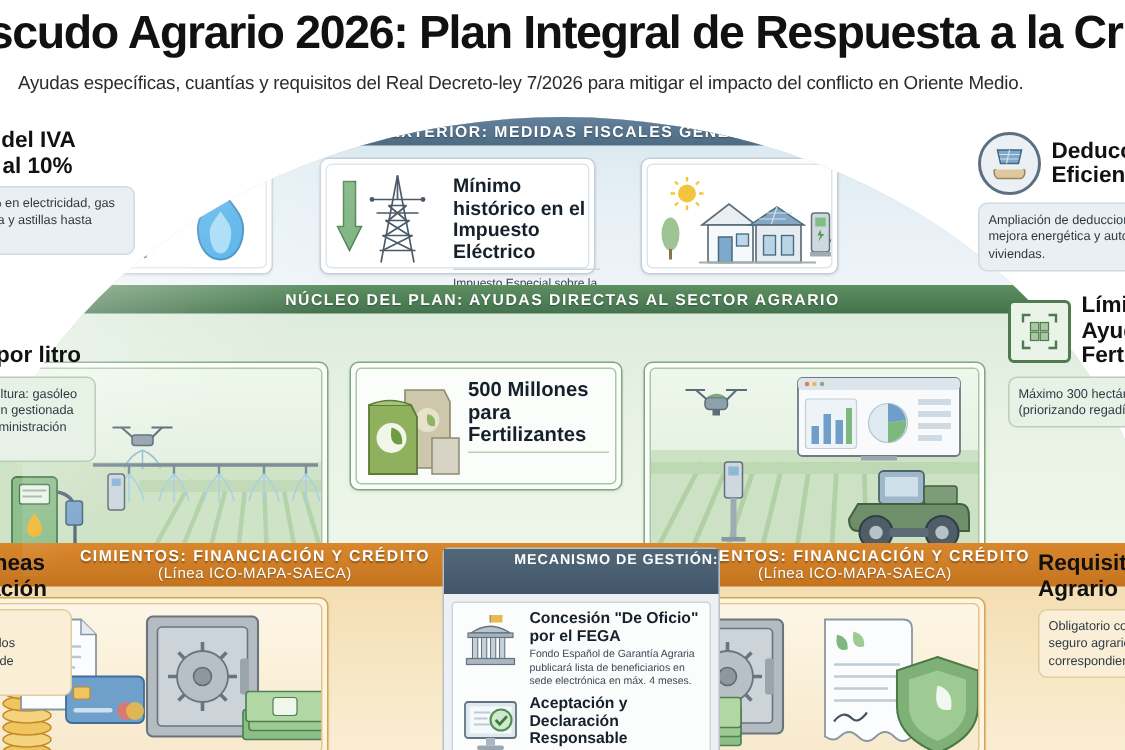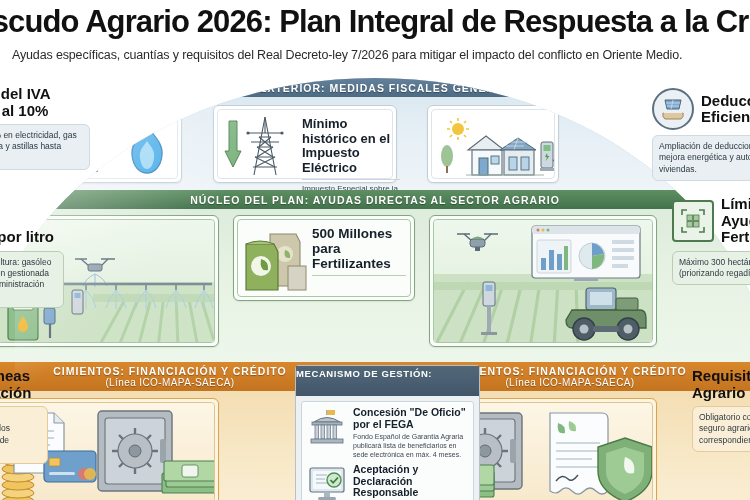--- a/index.html
+++ b/index.html
@@ -79,21 +79,21 @@
     background:linear-gradient(135deg,rgba(255,255,255,.62),rgba(255,255,255,0) 58%);
     border-radius:400px 400px 0 0/330px 330px 0 0;pointer-events:none;
   }
 
   
   .card{
     position:absolute;border-radius:6px;background:#ffffff;
     border:1px solid #c3cfd8;box-sizing:border-box;
     box-shadow:0 1px 2px rgba(0,0,0,.07);
   }
-  .card.green{border-color:#7fa87e;background:#fbfdfa;}
+  .card.green{border-color:#7fa87e;background:#fbfdfa;margin-top:26px;}
   .card.orange{border-color:#d7a451;background:#fdf4e2;}
   .card-inner{position:absolute;inset:3px;border-radius:4px;border:1px solid #dde5eb;}
   .card.green .card-inner{border-color:#a9c6a5;}
   .card.orange .card-inner{border-color:#e3c58c;}
 
   
   .ctitle{font-size:13px;font-weight:bold;line-height:1.12;color:#15202b;}
   .crule{height:1px;background:#ccd6de;margin:4px 0 4px 0;}
   .cbody{font-size:8px;line-height:1.32;color:#3a4651;}
 
@@ -119,21 +119,21 @@
   .row{display:flex;align-items:center;gap:7px;}
 
   
   #mech{
     position:absolute;left:295px;top:287px;width:185px;height:213px;
     background:#eef1f3;border:1px solid #b6c0c8;border-radius:4px;
     box-sizing:border-box;z-index:30;
   }
   #mech-head{
     height:30px;background:linear-gradient(180deg,#526878 0%,#42566a 100%);
-    color:#fff;text-align:left;padding-top:2px;box-sizing:border-box;
+    color:#fff;text-align:right;padding-top:2px;box-sizing:border-box;
   }
   #mech-head .l1{font-size:9.5px;font-weight:bold;letter-spacing:.6px;}
   #mech-head .l2{font-size:9px;letter-spacing:.2px;}
   #mech-body{
     position:absolute;left:5px;top:35px;right:5px;bottom:4px;
     background:#fbfcfc;border:1px solid #ccd5db;border-radius:3px;
     padding:5px 5px 0 5px;box-sizing:border-box;
   }
   .step{display:flex;gap:6px;margin-bottom:5px;}
   .step .ico{width:40px;height:38px;flex:0 0 auto;}

